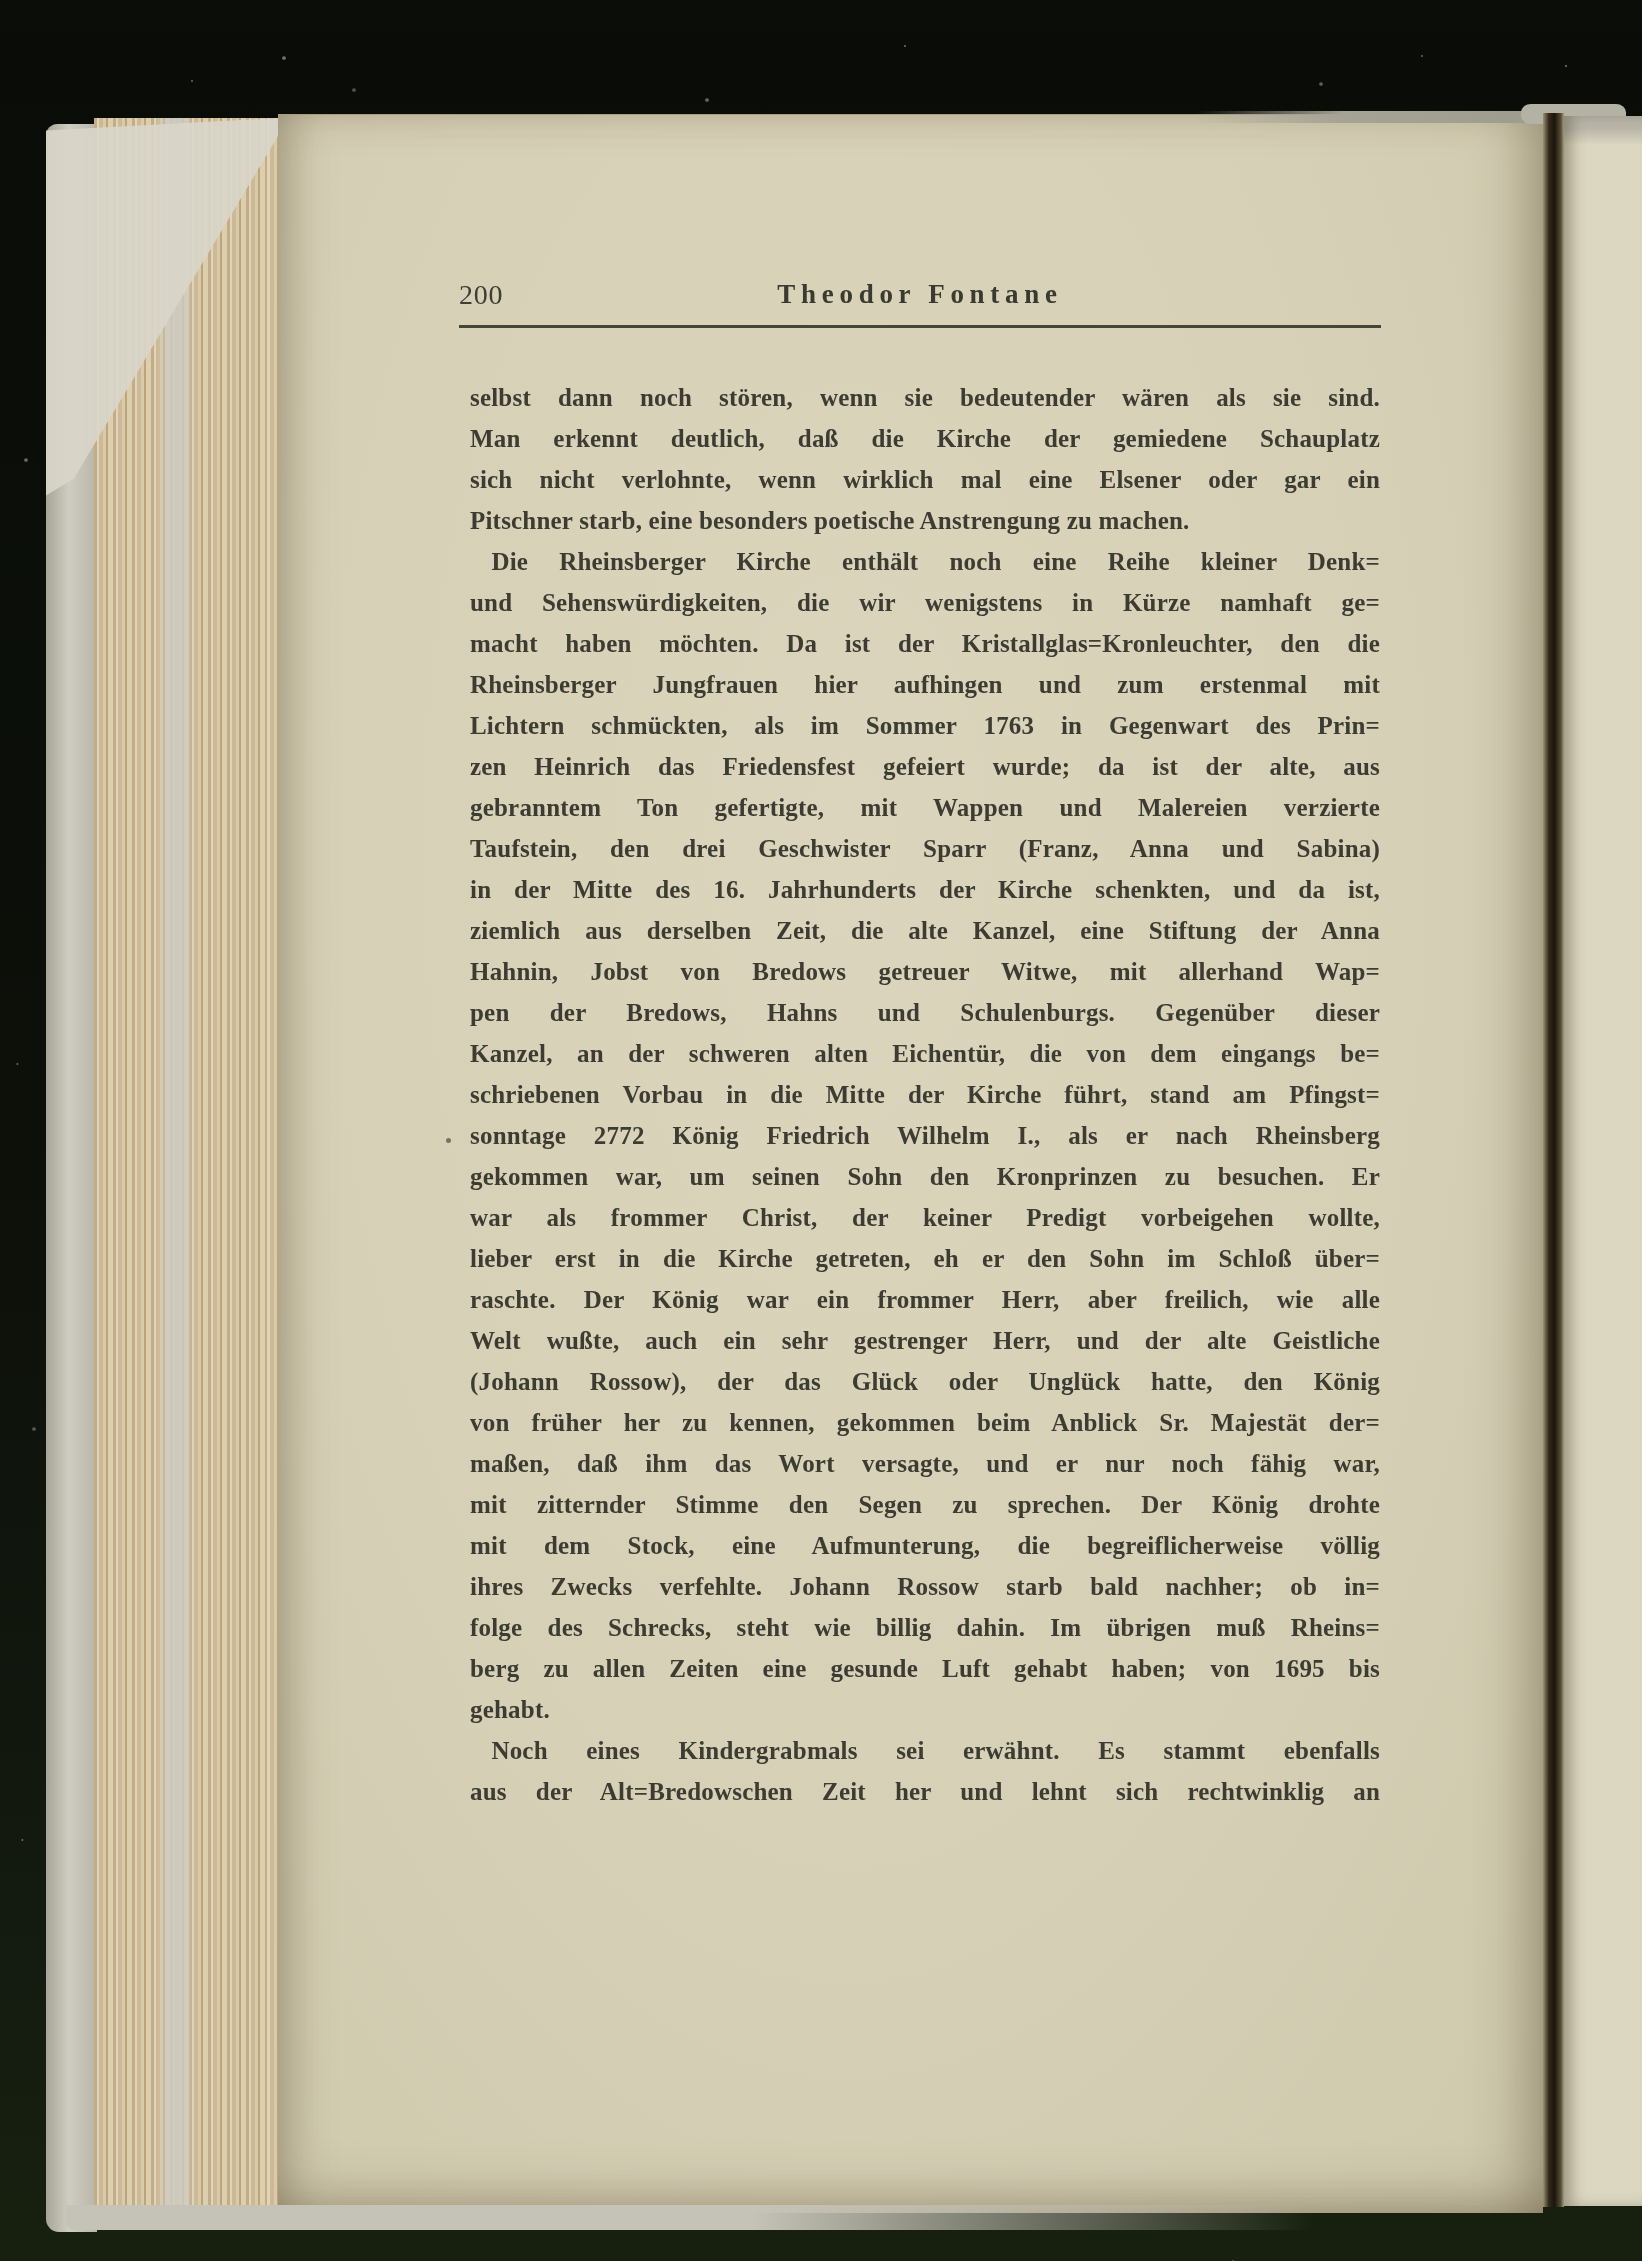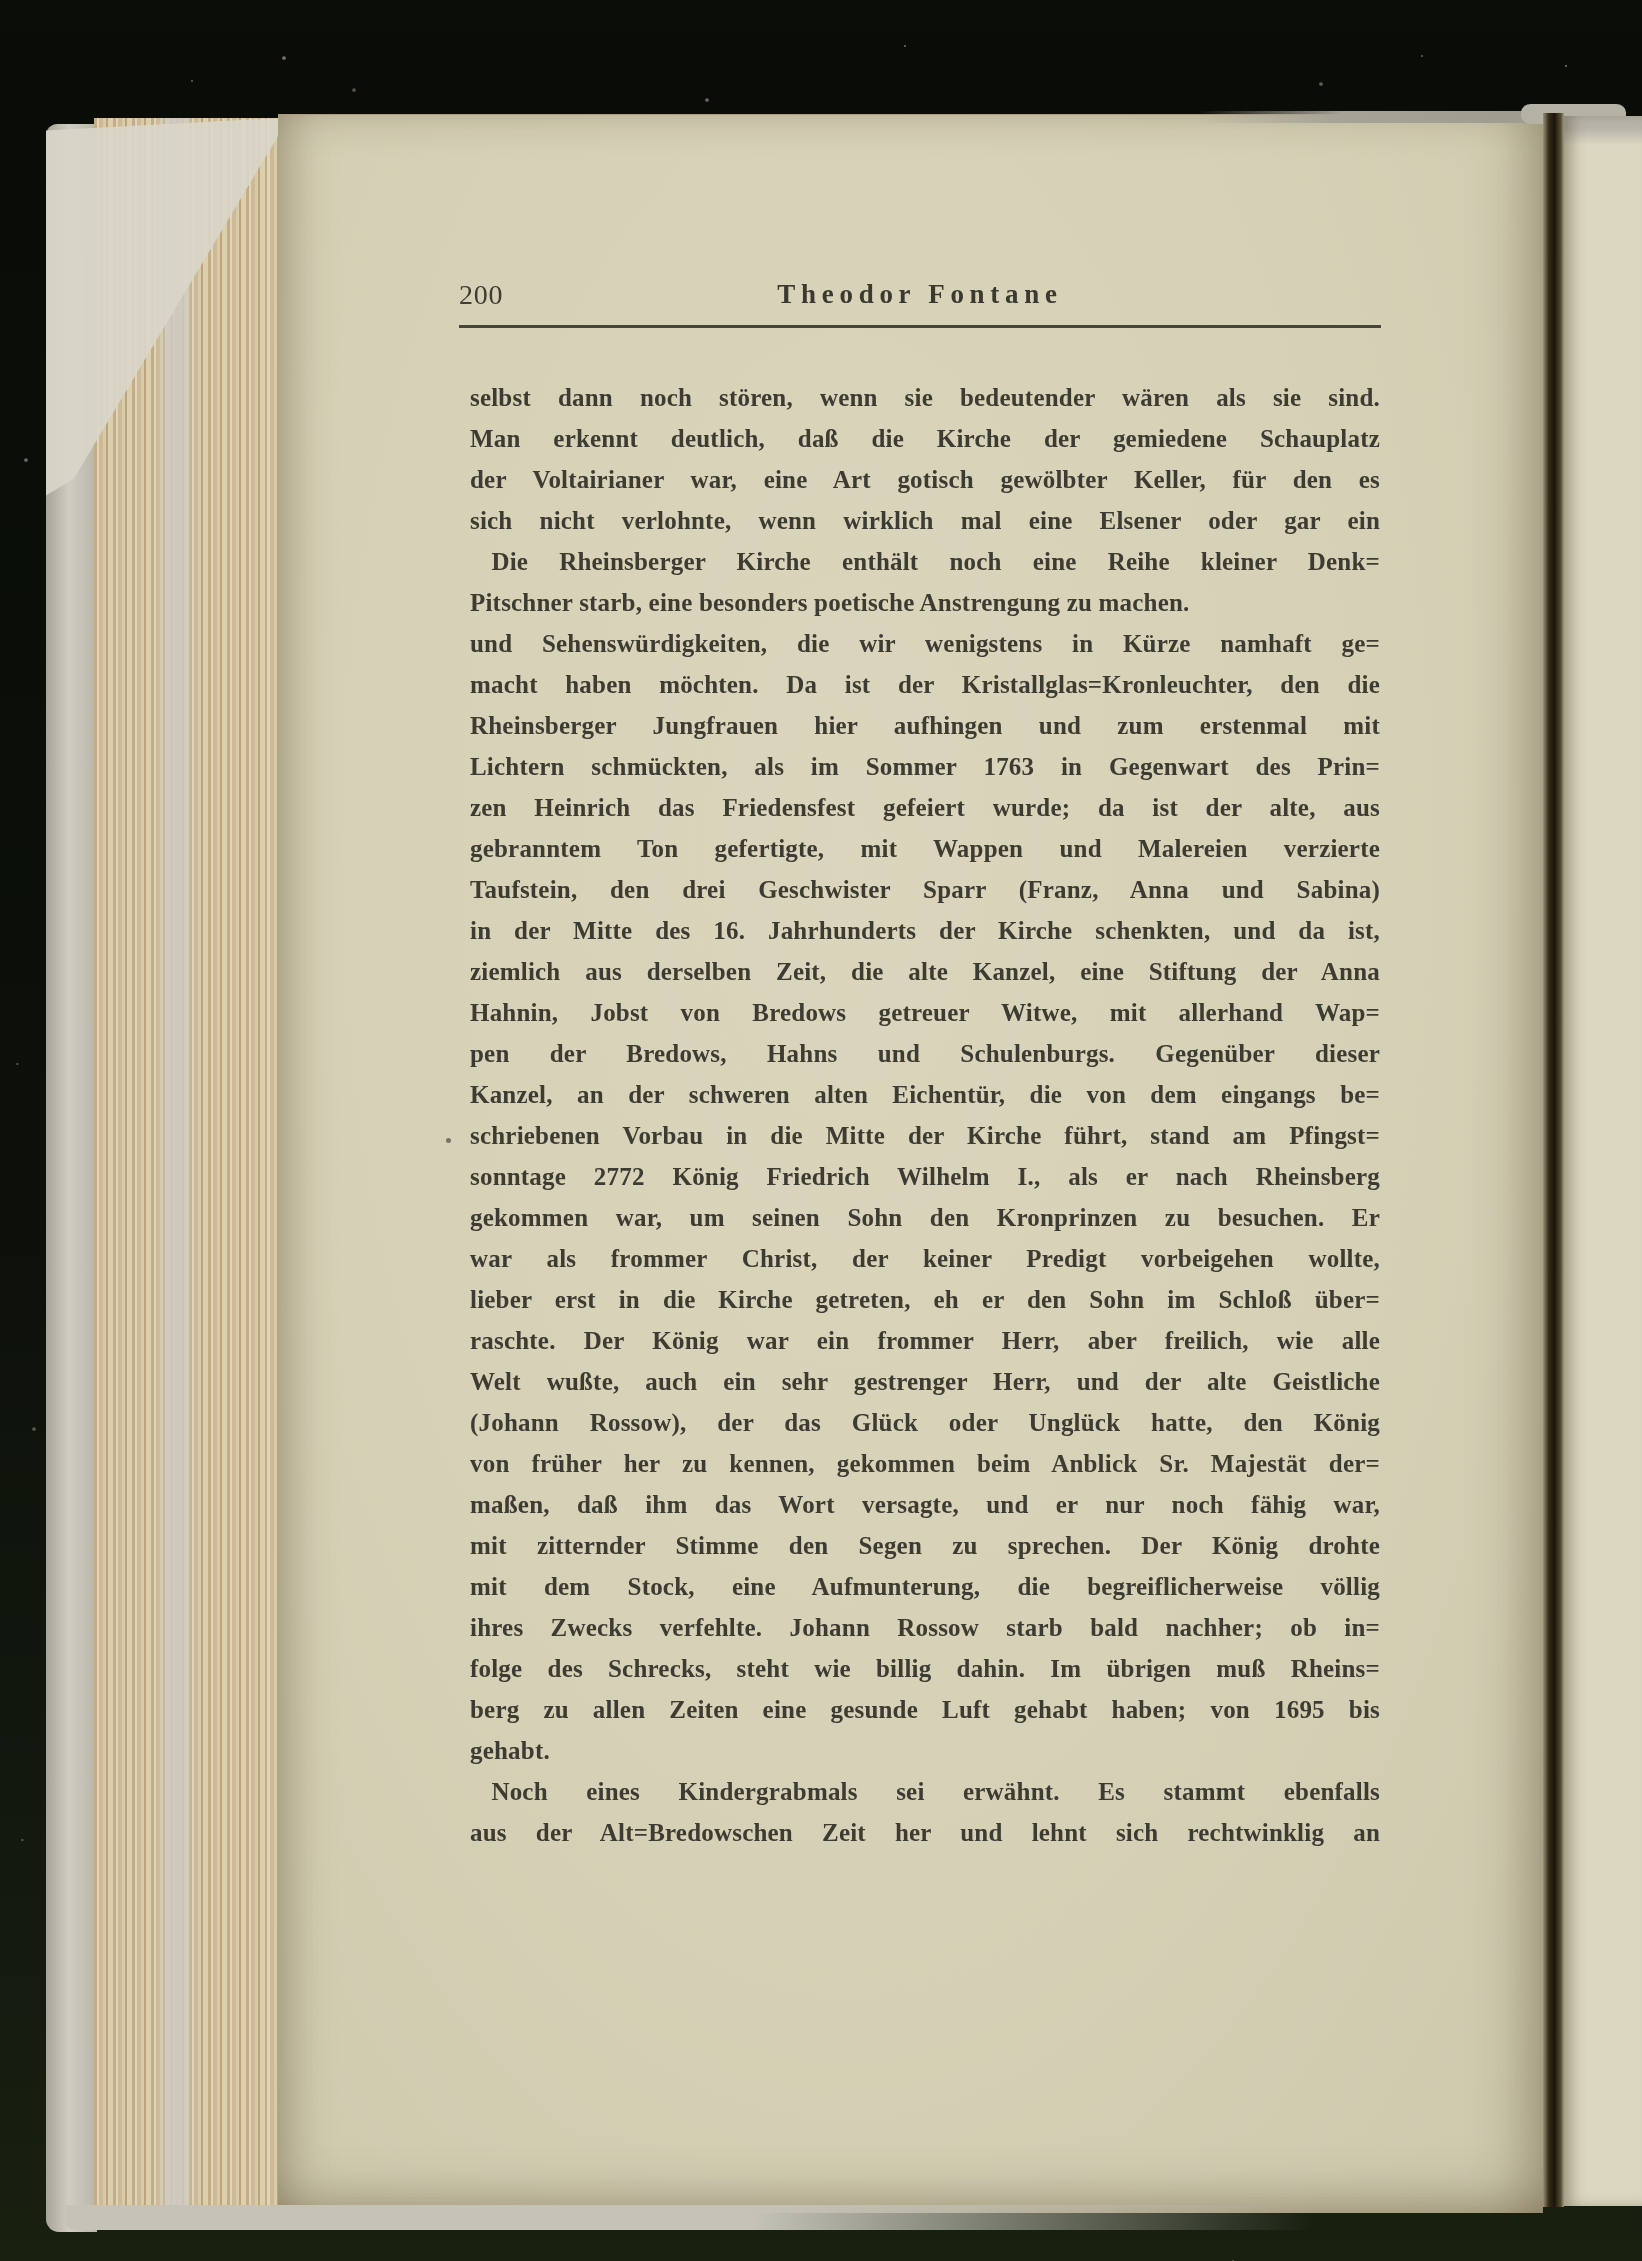--- a/index.html
+++ b/index.html
@@ -118,24 +118,23 @@
 
     <div class="page">
       <div class="page-header">
         <span class="page-num">200</span>
         <span class="running-head">Theodor Fontane</span>
       </div>
       <div class="header-rule"></div>
       <div class="body-text" id="body-text">
           <div class="line">selbst dann noch stören, wenn sie bedeutender wären als sie sind.</div>
           <div class="line">Man erkennt deutlich, daß die Kirche der gemiedene Schauplatz</div>
-          <div class="line">der Voltairianer war, eine Art gotisch gewölbter Keller, für den es</div>
           <div class="line">sich nicht verlohnte, wenn wirklich mal eine Elsener oder gar ein</div>
+          <div class="line flush">Pitschner starb, eine besonders poetische Anstrengung zu machen.</div>
           <div class="line indent">Die Rheinsberger Kirche enthält noch eine Reihe kleiner Denk=</div>
-          <div class="line flush">Pitschner starb, eine besonders poetische Anstrengung zu machen.</div>
           <div class="line">und Sehenswürdigkeiten, die wir wenigstens in Kürze namhaft ge=</div>
           <div class="line">macht haben möchten. Da ist der Kristallglas=Kronleuchter, den die</div>
           <div class="line">Rheinsberger Jungfrauen hier aufhingen und zum erstenmal mit</div>
           <div class="line">Lichtern schmückten, als im Sommer 1763 in Gegenwart des Prin=</div>
           <div class="line">zen Heinrich das Friedensfest gefeiert wurde; da ist der alte, aus</div>
           <div class="line">gebranntem Ton gefertigte, mit Wappen und Malereien verzierte</div>
           <div class="line">Taufstein, den drei Geschwister Sparr (Franz, Anna und Sabina)</div>
           <div class="line">in der Mitte des 16. Jahrhunderts der Kirche schenkten, und da ist,</div>
           <div class="line">ziemlich aus derselben Zeit, die alte Kanzel, eine Stiftung der Anna</div>
           <div class="line">Hahnin, Jobst von Bredows getreuer Witwe, mit allerhand Wap=</div>

